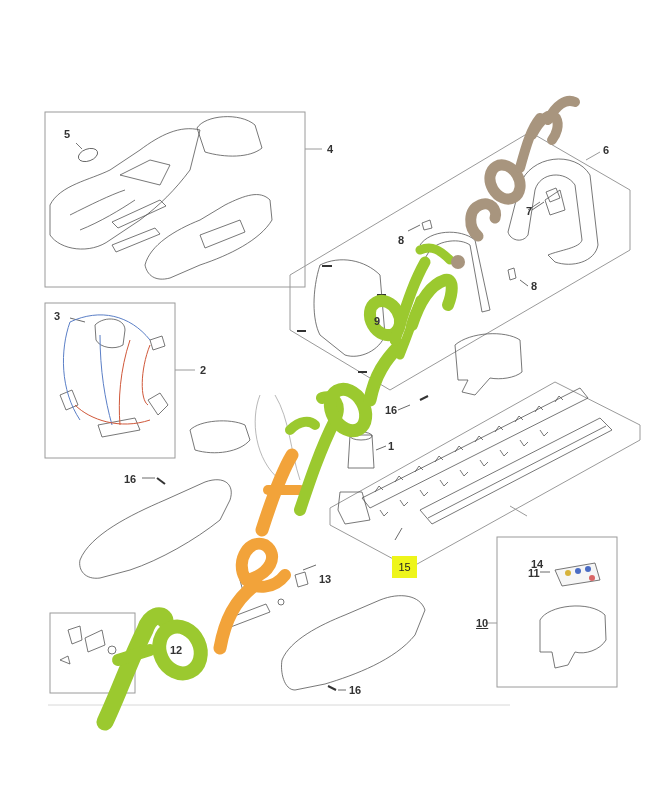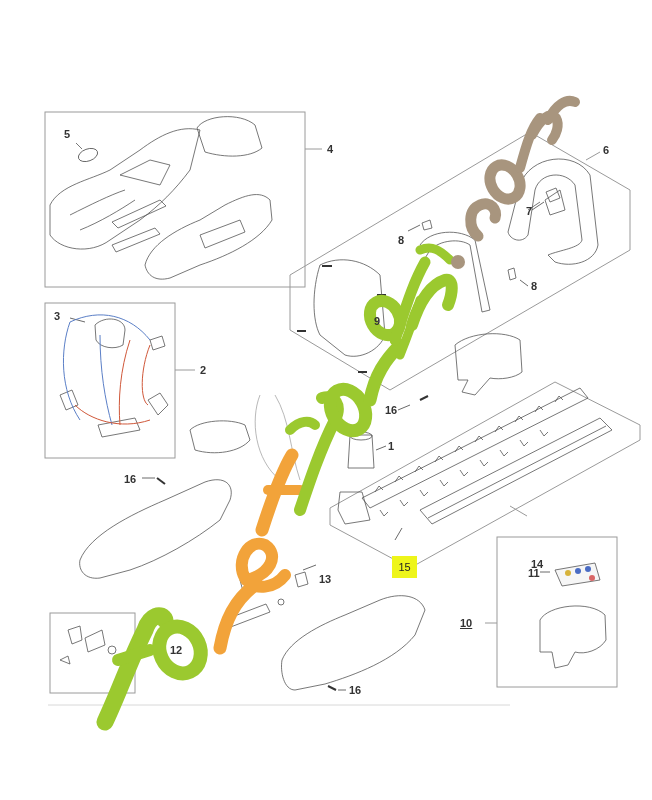--- a/index.html
+++ b/index.html
@@ -193,21 +193,21 @@
   <span class="callout" style="left:388px;top:440px;">1</span>
   <span class="callout" style="left:200px;top:364px;">2</span>
   <span class="callout" style="left:54px;top:310px;">3</span>
   <span class="callout" style="left:327px;top:143px;">4</span>
   <span class="callout" style="left:64px;top:128px;">5</span>
   <span class="callout" style="left:603px;top:144px;">6</span>
   <span class="callout" style="left:526px;top:205px;">7</span>
   <span class="callout" style="left:398px;top:234px;">8</span>
   <span class="callout" style="left:531px;top:280px;">8</span>
   <span class="callout" style="left:374px;top:315px;">9</span>
-  <span class="callout" style="left:460px;top:617px;text-decoration:underline;">10</span>
+  <span class="callout" style="left:476px;top:617px;text-decoration:underline;">10</span>
   <span class="callout" style="left:528px;top:567px;">11</span>
   <span class="callout" style="left:158px;top:644px;margin-left:12px;">12</span>
   <span class="callout" style="left:319px;top:573px;">13</span>
   <span class="callout" style="left:531px;top:514px;margin-top:44px;">14</span>
   <span class="callout hl" style="left:392px;top:532px;">15</span>
   <span class="callout" style="left:385px;top:404px;">16</span>
   <span class="callout" style="left:124px;top:473px;">16</span>
   <span class="callout" style="left:349px;top:684px;">16</span>
 </div>
 

